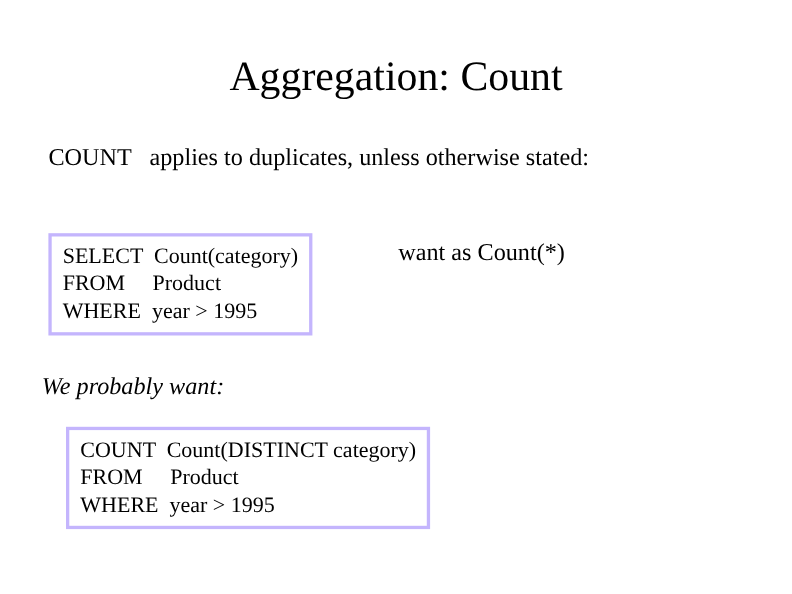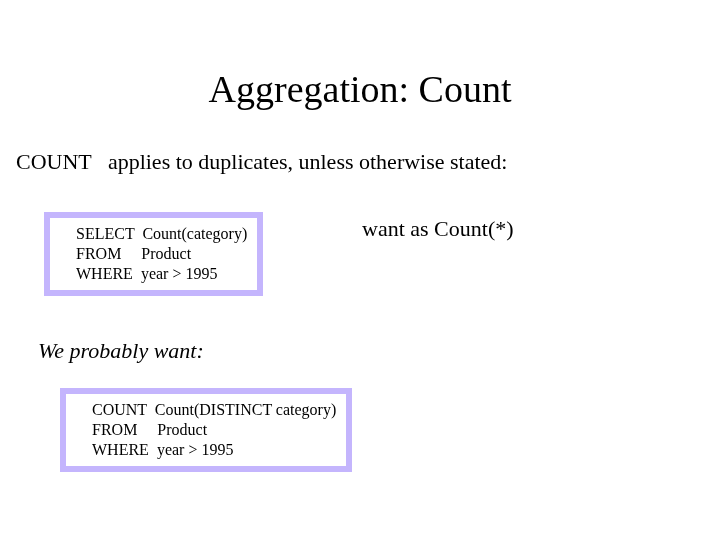--- a/index.html
+++ b/index.html
@@ -12,32 +12,32 @@
       height: 540px;
       background: #ffffff;
       font-family: "Times New Roman", Times, serif;
       color: #000000;
       position: relative;
     }
     .title {
       text-align: center;
       font-size: 38px;
       font-weight: normal;
-      padding-top: 67px;
+      padding-top: 48px;
     }
     .intro {
       font-size: 22px;
       padding-left: 44px;
       padding-top: 38px;
     }
     .box {
-      border: 6px solid #c4b5fd;
+      border: 3px solid #c4b5fd;
       display: inline-block;
       padding: 6px 10px 6px 10px;
-      font-size: 16px;
+      font-size: 20px;
       line-height: 1.25;
     }
     .box1-wrap {
       position: absolute;
       left: 44px;
       top: 212px;
     }
     .annotation {
       position: absolute;
       left: 362px;
@@ -51,21 +51,20 @@
       font-size: 22px;
       font-style: italic;
     }
     .box2-wrap {
       position: absolute;
       left: 60px;
       top: 388px;
     }
     .kw {
       white-space: pre;
-      padding-left: 16px;
     }
   </style>
 </head>
 <body>
 
 <div class="title">Aggregation: Count</div>
 
 <div class="intro kw">COUNT   applies to duplicates, unless otherwise stated:</div>
 
 <div class="box1-wrap">

